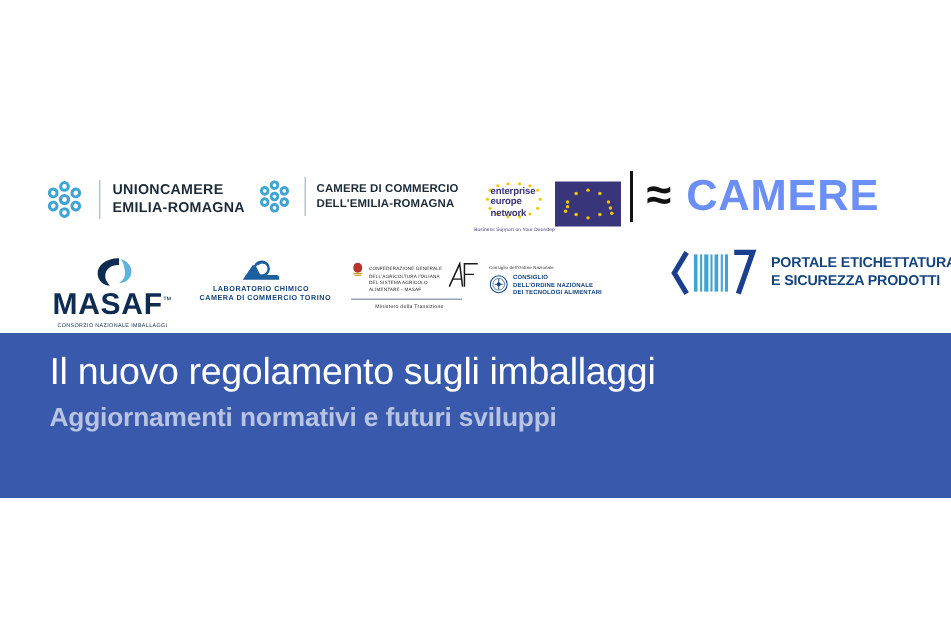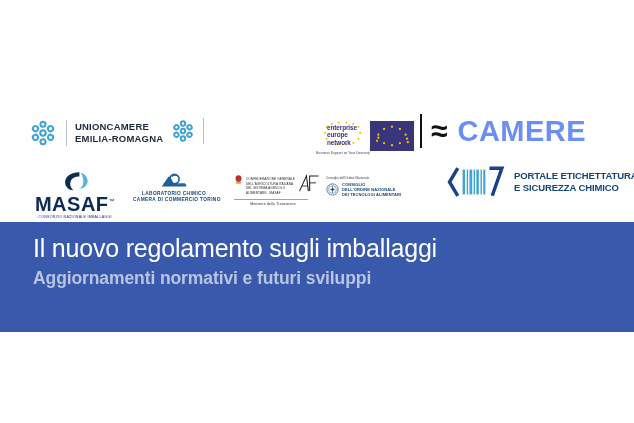--- a/index.html
+++ b/index.html
@@ -240,20 +240,24 @@
                 </g>
               <g transform="rotate(300) translate(0,-29)">
                   <circle r="8.5"></circle>
                 </g>
               <circle r="8.5"></circle>
             </g>
           </g>
         </svg>
       </span>
       <span class="divider-v"></span>
+      <span class="logo-words-sm">
+        <span>CAMERE DI COMMERCIO</span><br>
+        <span>DELL'EMILIA-ROMAGNA</span>
+      </span>
     </div>
   </div>
 
   <div class="een">
     <div class="een-core">
       <svg class="een-stars" viewBox="0 0 100 70" width="44" height="30">
         <g fill="#F5C400">
           <circle cx="12" cy="16" r="2.4"></circle>
             <circle cx="24" cy="9" r="2.4"></circle>
           <circle cx="40" cy="6" r="2.4"></circle>
@@ -378,21 +382,21 @@
         <rect x="37" y="5" width="4" height="36"></rect>
         <rect x="43" y="5" width="2" height="36"></rect>
         <rect x="47" y="5" width="3.5" height="36"></rect>
         <rect x="53" y="5" width="2" height="36"></rect>
         <rect x="57" y="5" width="3" height="36"></rect>
       </g>
       <path d="M66 3 L84 3 L70 43" fill="none" stroke="#1a3f8f" stroke-width="5" stroke-linejoin="miter"></path>
     </svg>
     <div class="portale-txt">
       <span>PORTALE ETICHETTATURA</span><br>
-      <span>E SICUREZZA CHIMICO</span>
+      <span>E SICUREZZA PRODOTTI</span>
     </div>
   </div>
 
   <div class="banner">
     <div class="banner-inner">
       <div class="banner-title">Il nuovo regolamento sugli imballaggi</div>
       <div class="banner-subtitle">Aggiornamenti normativi e futuri sviluppi</div>
     </div>
   </div>
 

